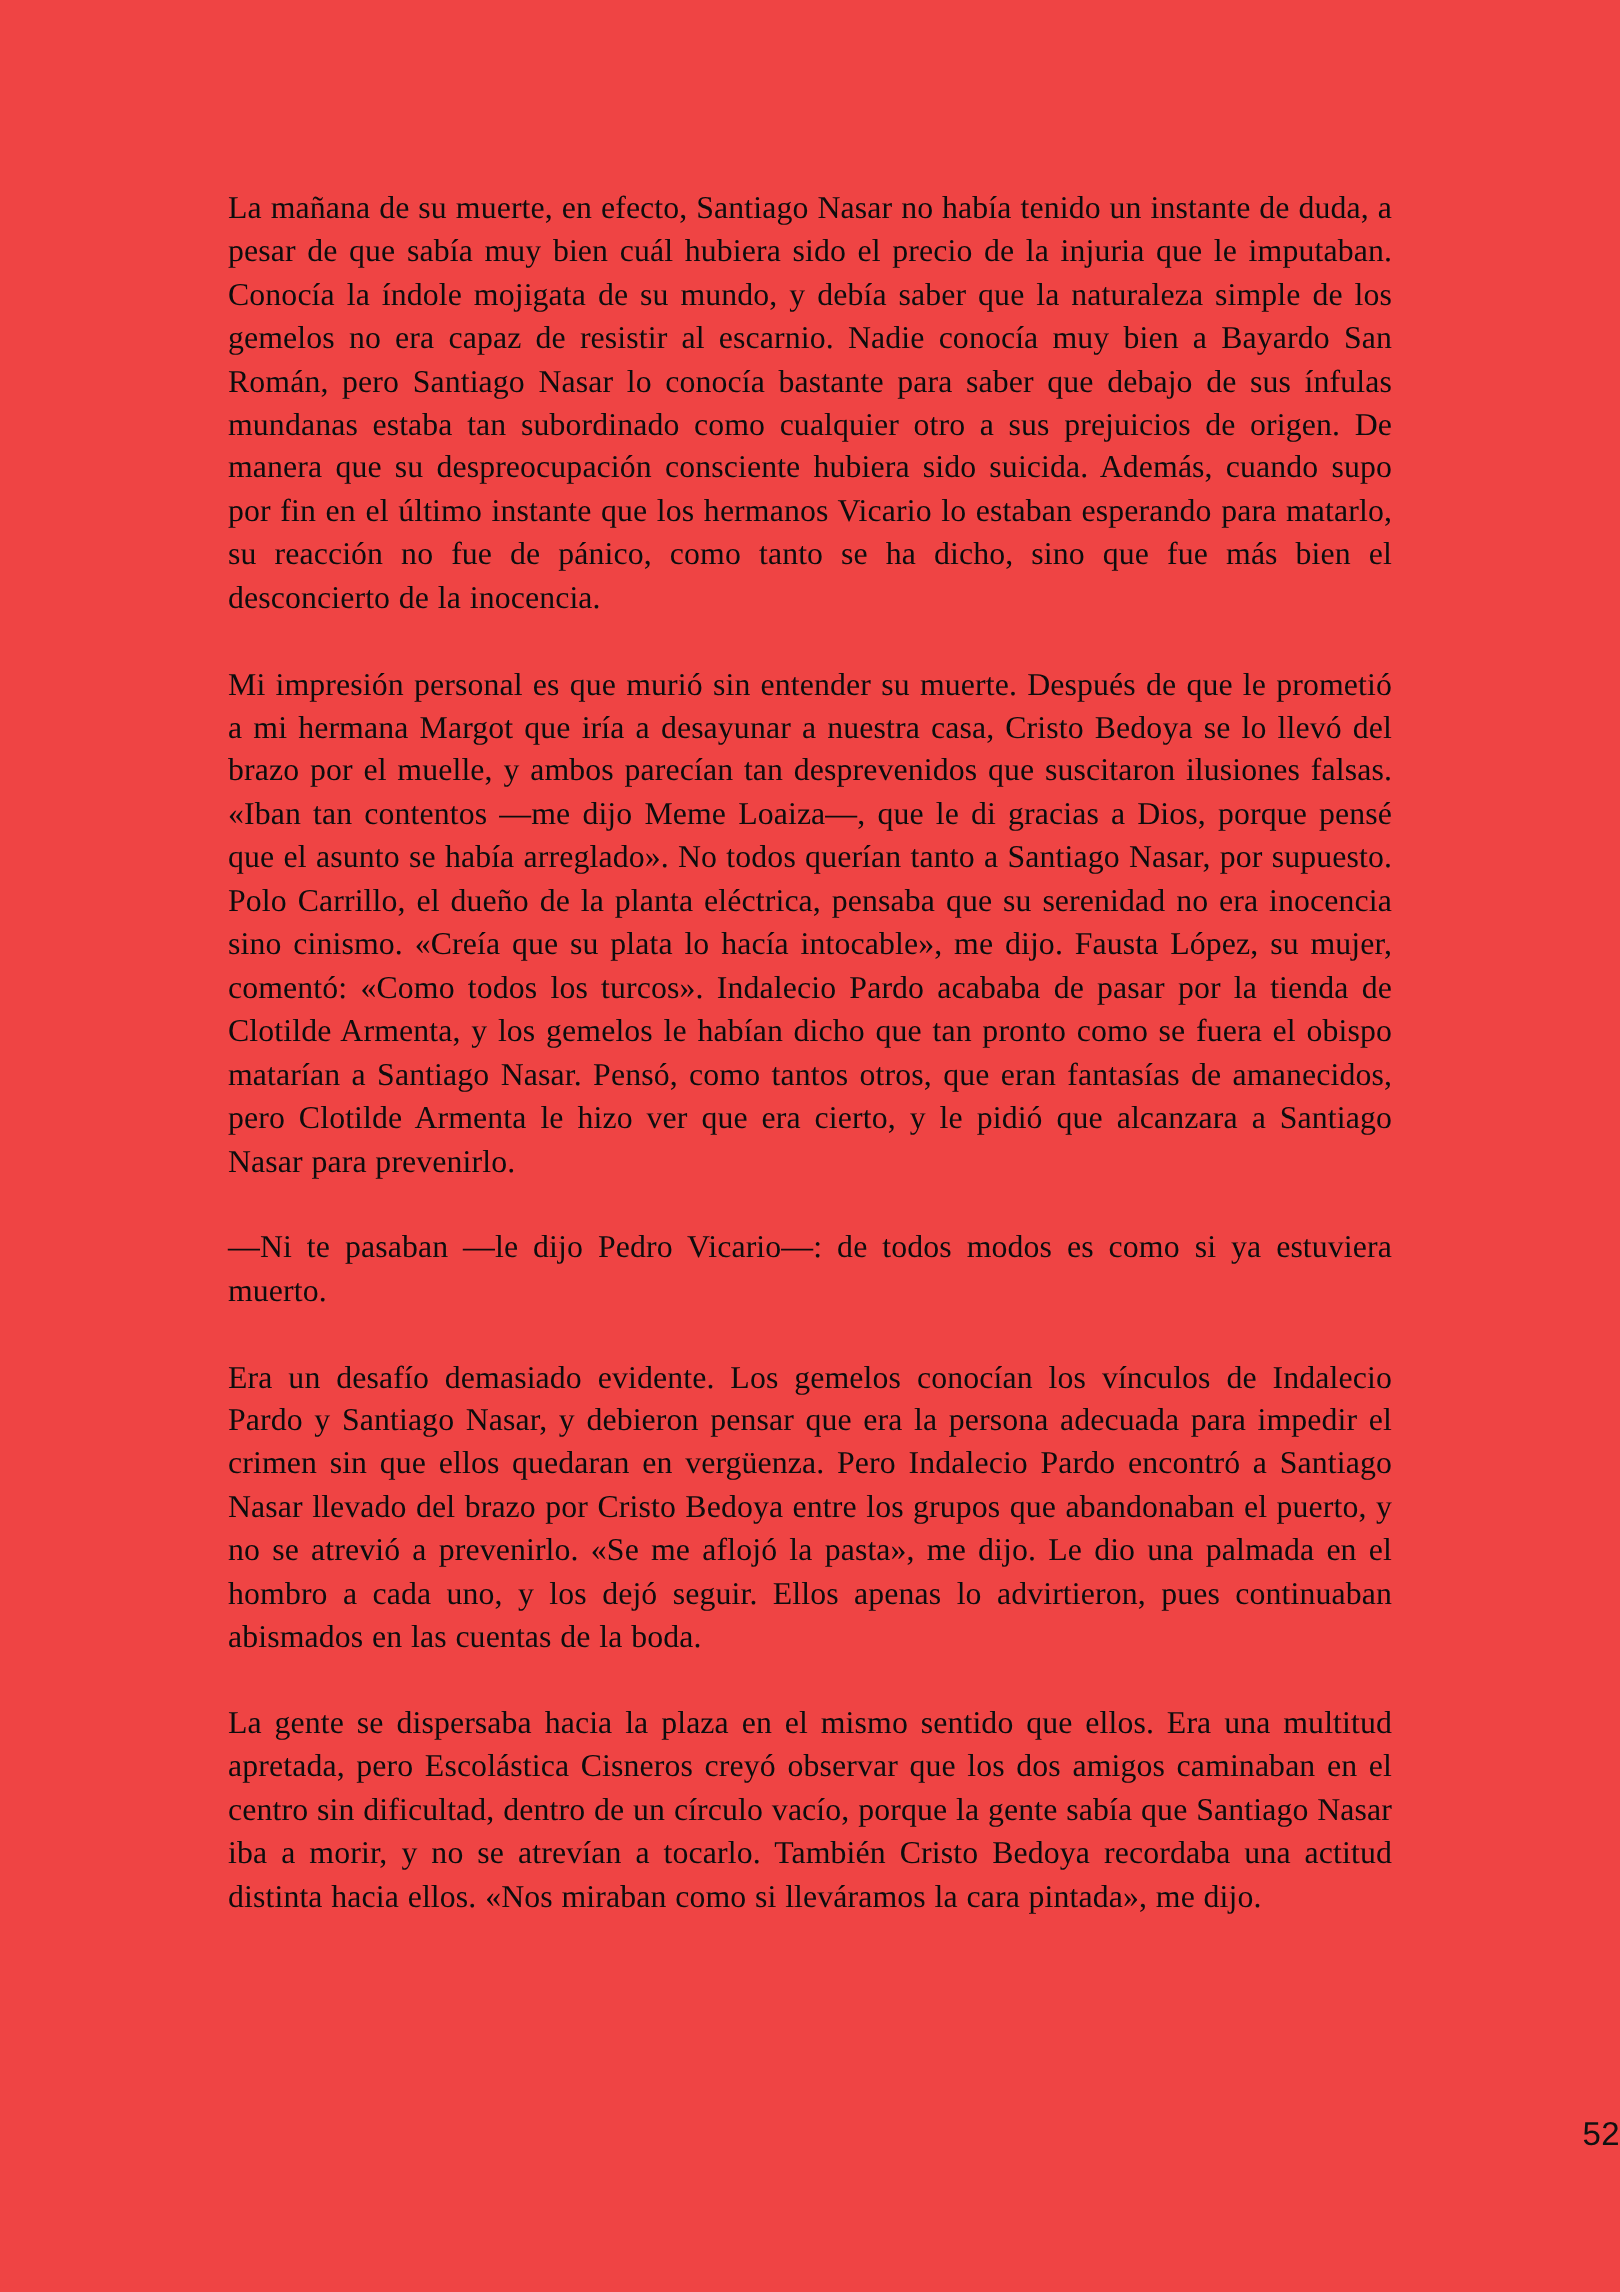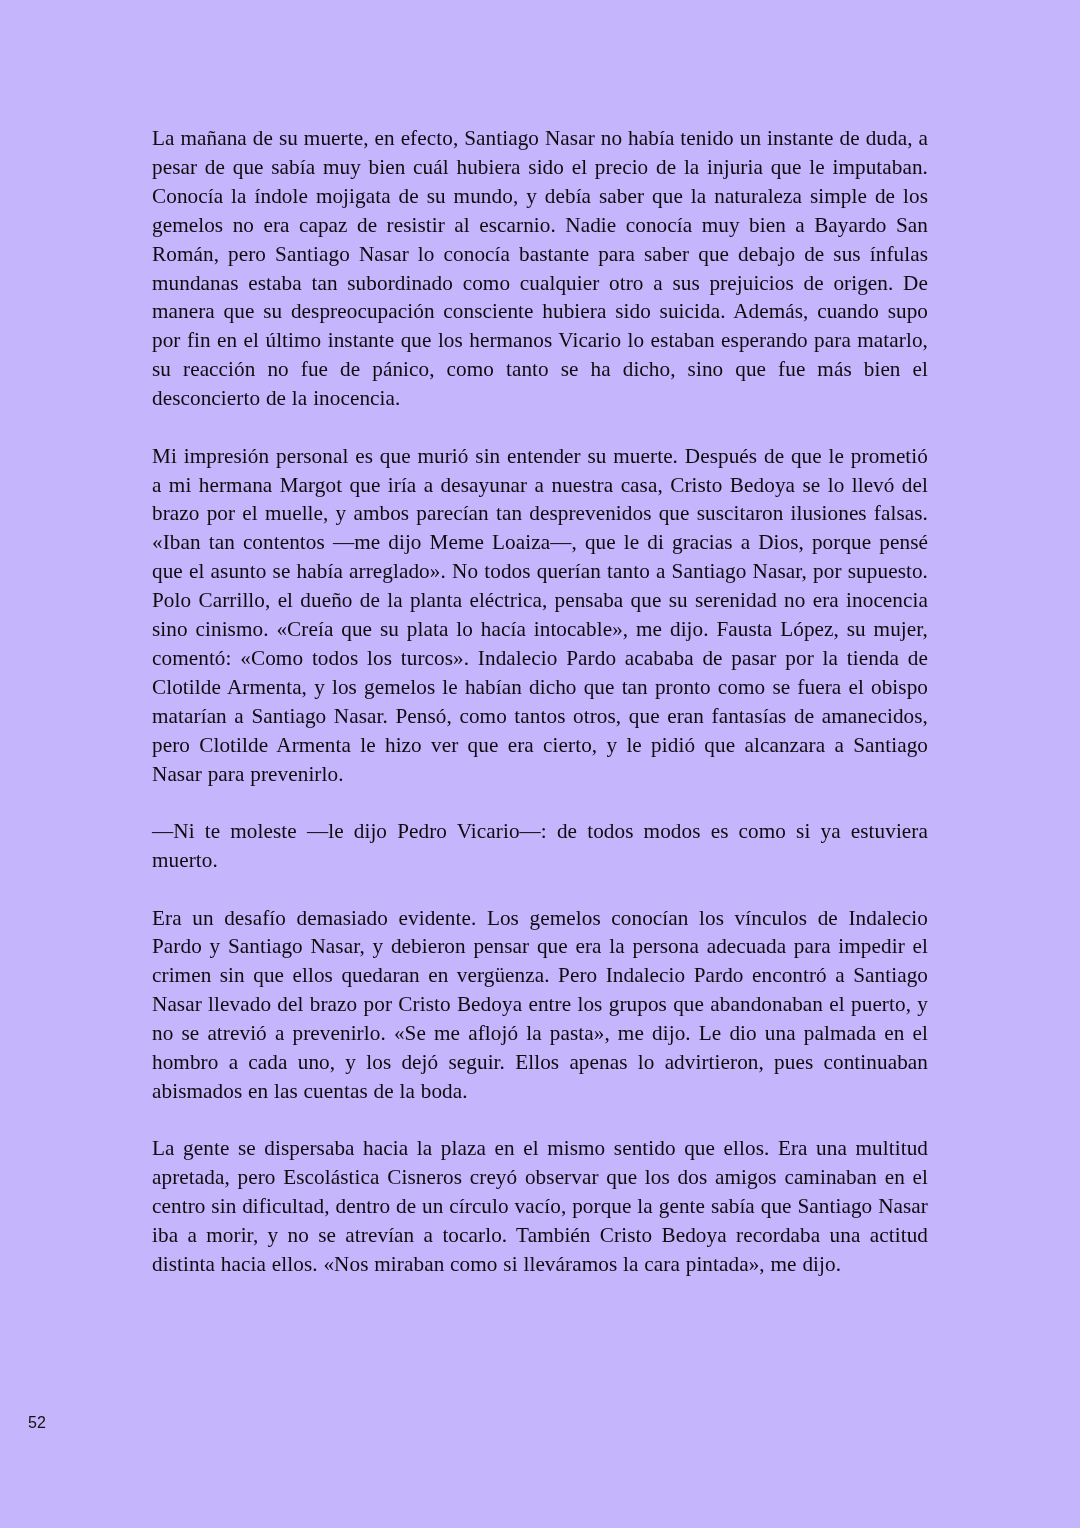--- a/index.html
+++ b/index.html
@@ -5,21 +5,21 @@
 <style>
   html, body {
     margin: 0;
     padding: 0;
     background: #ffffff;
   }
   .page {
     position: relative;
     width: 1080px;
     height: 1528px;
-    background: #c4b5fd;
+    background: #ef4444;
     box-sizing: border-box;
     overflow: hidden;
   }
   .text-column {
     position: absolute;
     left: 152px;
     top: 124px;
     width: 776px;
   }
   .paragraph {
@@ -36,37 +36,36 @@
     letter-spacing: 0.004em;
   }
   .paragraph:last-child {
     margin-bottom: 0;
   }
   .page-number {
     position: absolute;
     left: 0;
     right: 0;
     top: 1411px;
-    text-align: left;
+    text-align: right;
     font-family: "Liberation Sans", "DejaVu Sans", sans-serif;
-    font-size: 16px;
+    font-size: 22px;
     line-height: 24px;
     color: #111111;
     letter-spacing: 0.01em;
-    padding-left: 28px;
   }
 </style>
 </head>
 <body>
 
 <div class="page">
 
   <div class="text-column">
     <p class="paragraph">La mañana de su muerte, en efecto, Santiago Nasar no había tenido un instante de duda, a pesar de que sabía muy bien cuál hubiera sido el precio de la injuria que le imputaban. Conocía la índole mojigata de su mundo, y debía saber que la naturaleza simple de los gemelos no era capaz de resistir al escarnio. Nadie conocía muy bien a Bayardo San Román, pero Santiago Nasar lo conocía bastante para saber que debajo de sus ínfulas mundanas estaba tan subordinado como cualquier otro a sus prejuicios de origen. De manera que su despreocupación consciente hubiera sido suicida. Además, cuando supo por fin en el último instante que los hermanos Vicario lo estaban esperando para matarlo, su reacción no fue de pánico, como tanto se ha dicho, sino que fue más bien el desconcierto de la inocencia.</p>
     <p class="paragraph">Mi impresión personal es que murió sin entender su muerte. Después de que le prometió a mi hermana Margot que iría a desayunar a nuestra casa, Cristo Bedoya se lo llevó del brazo por el muelle, y ambos parecían tan desprevenidos que suscitaron ilusiones falsas. «Iban tan contentos —me dijo Meme Loaiza—, que le di gracias a Dios, porque pensé que el asunto se había arreglado». No todos querían tanto a Santiago Nasar, por supuesto. Polo Carrillo, el dueño de la planta eléctrica, pensaba que su serenidad no era inocencia sino cinismo. «Creía que su plata lo hacía intocable», me dijo. Fausta López, su mujer, comentó: «Como todos los turcos». Indalecio Pardo acababa de pasar por la tienda de Clotilde Armenta, y los gemelos le habían dicho que tan pronto como se fuera el obispo matarían a Santiago Nasar. Pensó, como tantos otros, que eran fantasías de amanecidos, pero Clotilde Armenta le hizo ver que era cierto, y le pidió que alcanzara a Santiago Nasar para prevenirlo.</p>
-    <p class="paragraph">—Ni te moleste —le dijo Pedro Vicario—: de todos modos es como si ya estuviera muerto.</p>
+    <p class="paragraph">—Ni te pasaban —le dijo Pedro Vicario—: de todos modos es como si ya estuviera muerto.</p>
     <p class="paragraph">Era un desafío demasiado evidente. Los gemelos conocían los vínculos de Indalecio Pardo y Santiago Nasar, y debieron pensar que era la persona adecuada para impedir el crimen sin que ellos quedaran en vergüenza. Pero Indalecio Pardo encontró a Santiago Nasar llevado del brazo por Cristo Bedoya entre los grupos que abandonaban el puerto, y no se atrevió a prevenirlo. «Se me aflojó la pasta», me dijo. Le dio una palmada en el hombro a cada uno, y los dejó seguir. Ellos apenas lo advirtieron, pues continuaban abismados en las cuentas de la boda.</p>
     <p class="paragraph">La gente se dispersaba hacia la plaza en el mismo sentido que ellos. Era una multitud apretada, pero Escolástica Cisneros creyó observar que los dos amigos caminaban en el centro sin dificultad, dentro de un círculo vacío, porque la gente sabía que Santiago Nasar iba a morir, y no se atrevían a tocarlo. También Cristo Bedoya recordaba una actitud distinta hacia ellos. «Nos miraban como si lleváramos la cara pintada», me dijo.</p>
   </div>
 
   <div class="page-number">52</div>
 
 </div>
 
 </body></html>

